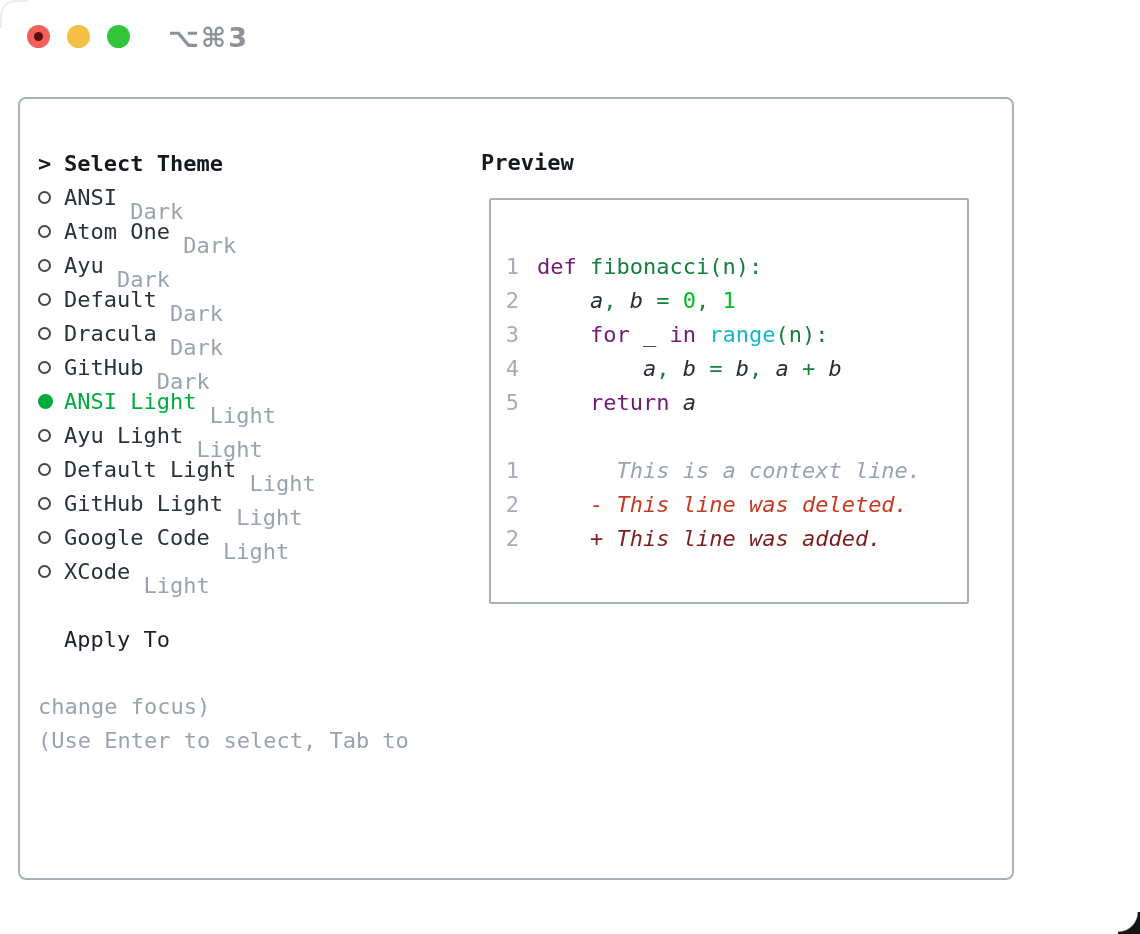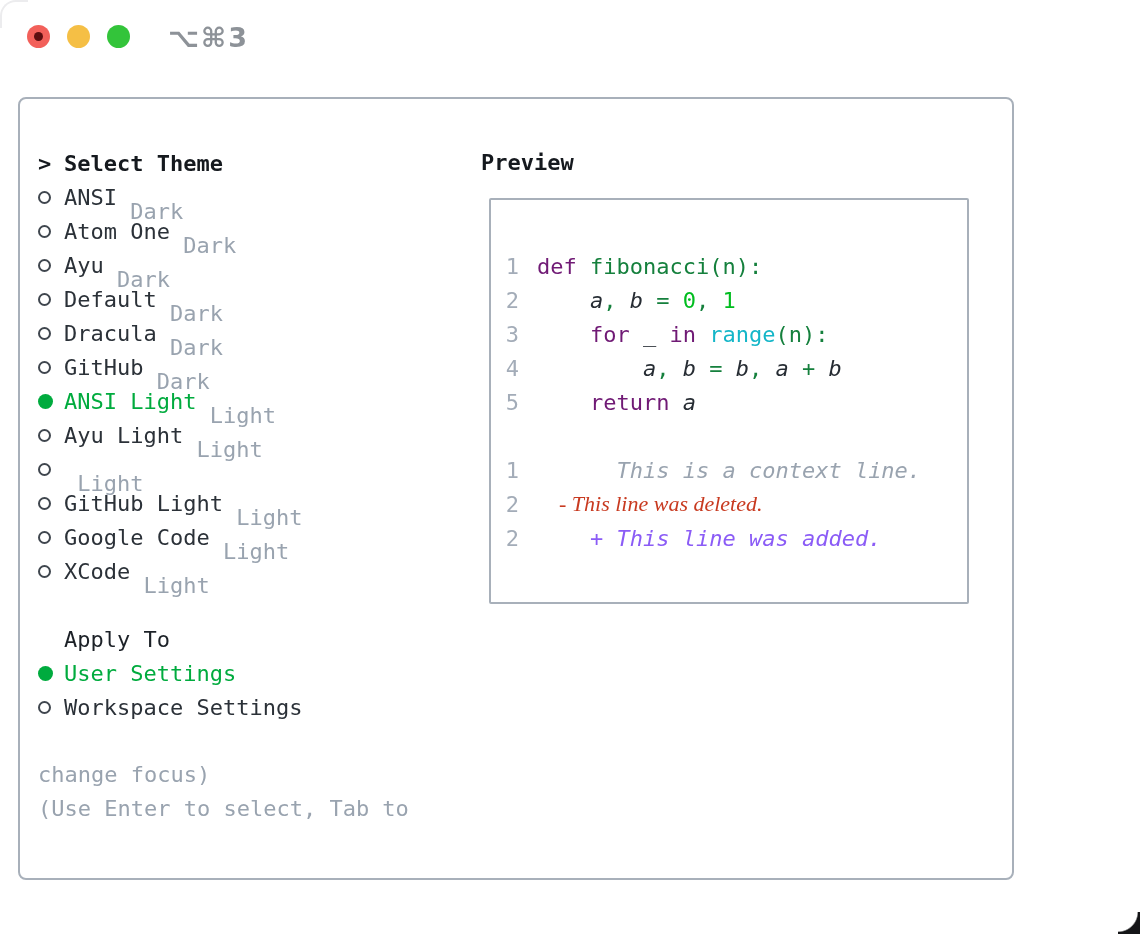--- a/index.html
+++ b/index.html
@@ -48,22 +48,22 @@
     padding:49px 0 0 14px;background:#fff;}
   .code-line{height:34px;display:flex;align-items:center;font-size:22px;white-space:pre;}
   .ln{display:inline-block;width:14px;margin-right:18px;text-align:right;color:#a3acb8;flex:none;}
   .code-text{white-space:pre;color:#262c33;}
   .seg-kw{color:#701a75;}
   .seg-fn{color:#14b6c8;}
   .seg-num{color:#00bd1f;}
   .seg-var{font-style:italic;color:#262c33;}
   .seg-plain{color:#15803d;}
   .seg-ctx{color:#99a3af;font-style:italic;text-align:right;}
-  .seg-del{color:#c83a20;font-style:italic;font-family:Liberation Serif, serif;}
-  .seg-add{color:#8b5cf6;font-style:italic;}
+  .seg-del{color:#c83a20;font-style:italic;}
+  .seg-add{color:#7f1d1d;font-style:italic;}
 </style>
 </head>
 <body>
 
 <div class="corner-tl"></div>
 
 <div class="titlebar">
   <div class="tl tl-red"></div>
   <div class="tl tl-yellow"></div>
   <div class="tl tl-green"></div>
@@ -80,37 +80,33 @@
 
     <div id="theme-list">
         <div class="row"><span class="mk"><span class="radio"></span></span><span class="t-name">ANSI</span><span class="t-var"> Dark</span></div>
         <div class="row"><span class="mk"><span class="radio"></span></span><span class="t-name">Atom One</span><span class="t-var"> Dark</span></div>
         <div class="row"><span class="mk"><span class="radio"></span></span><span class="t-name">Ayu</span><span class="t-var"> Dark</span></div>
         <div class="row"><span class="mk"><span class="radio"></span></span><span class="t-name">Default</span><span class="t-var"> Dark</span></div>
         <div class="row"><span class="mk"><span class="radio"></span></span><span class="t-name">Dracula</span><span class="t-var"> Dark</span></div>
         <div class="row"><span class="mk"><span class="radio"></span></span><span class="t-name">GitHub</span><span class="t-var"> Dark</span></div>
         <div class="row"><span class="mk"><span class="radio sel"></span></span><span class="t-name sel">ANSI Light</span><span class="t-var"> Light</span></div>
         <div class="row"><span class="mk"><span class="radio"></span></span><span class="t-name">Ayu Light</span><span class="t-var"> Light</span></div>
-        <div class="row"><span class="mk"><span class="radio"></span></span><span class="t-var"> Light</span></div>
+        <div class="row"><span class="mk"><span class="radio"></span></span><span class="t-name">Default Light</span><span class="t-var"> Light</span></div>
         <div class="row"><span class="mk"><span class="radio"></span></span><span class="t-name">GitHub Light</span><span class="t-var"> Light</span></div>
         <div class="row"><span class="mk"><span class="radio"></span></span><span class="t-name">Google Code</span><span class="t-var"> Light</span></div>
         <div class="row"><span class="mk"><span class="radio"></span></span><span class="t-name">XCode</span><span class="t-var"> Light</span></div>
       </div>
 
     <div class="spacer"></div>
 
     <div class="row">
       <span class="mk"></span>
       <span class="apply-header">Apply To</span>
     </div>
 
-    <div id="apply-list">
-        <div class="row"><span class="mk"><span class="radio sel"></span></span><span class="t-name sel">User Settings</span></div>
-        <div class="row"><span class="mk"><span class="radio"></span></span><span class="t-name">Workspace Settings</span></div>
-      </div>
 
     <div class="spacer"></div>
 
     <div class="hint">change focus)</div>
     <div class="hint">(Use Enter to select, Tab to</div>
   </div>
 
   <div class="right-col">
     <div class="preview-title">Preview</div>
     <div class="preview-box" id="preview-box">

